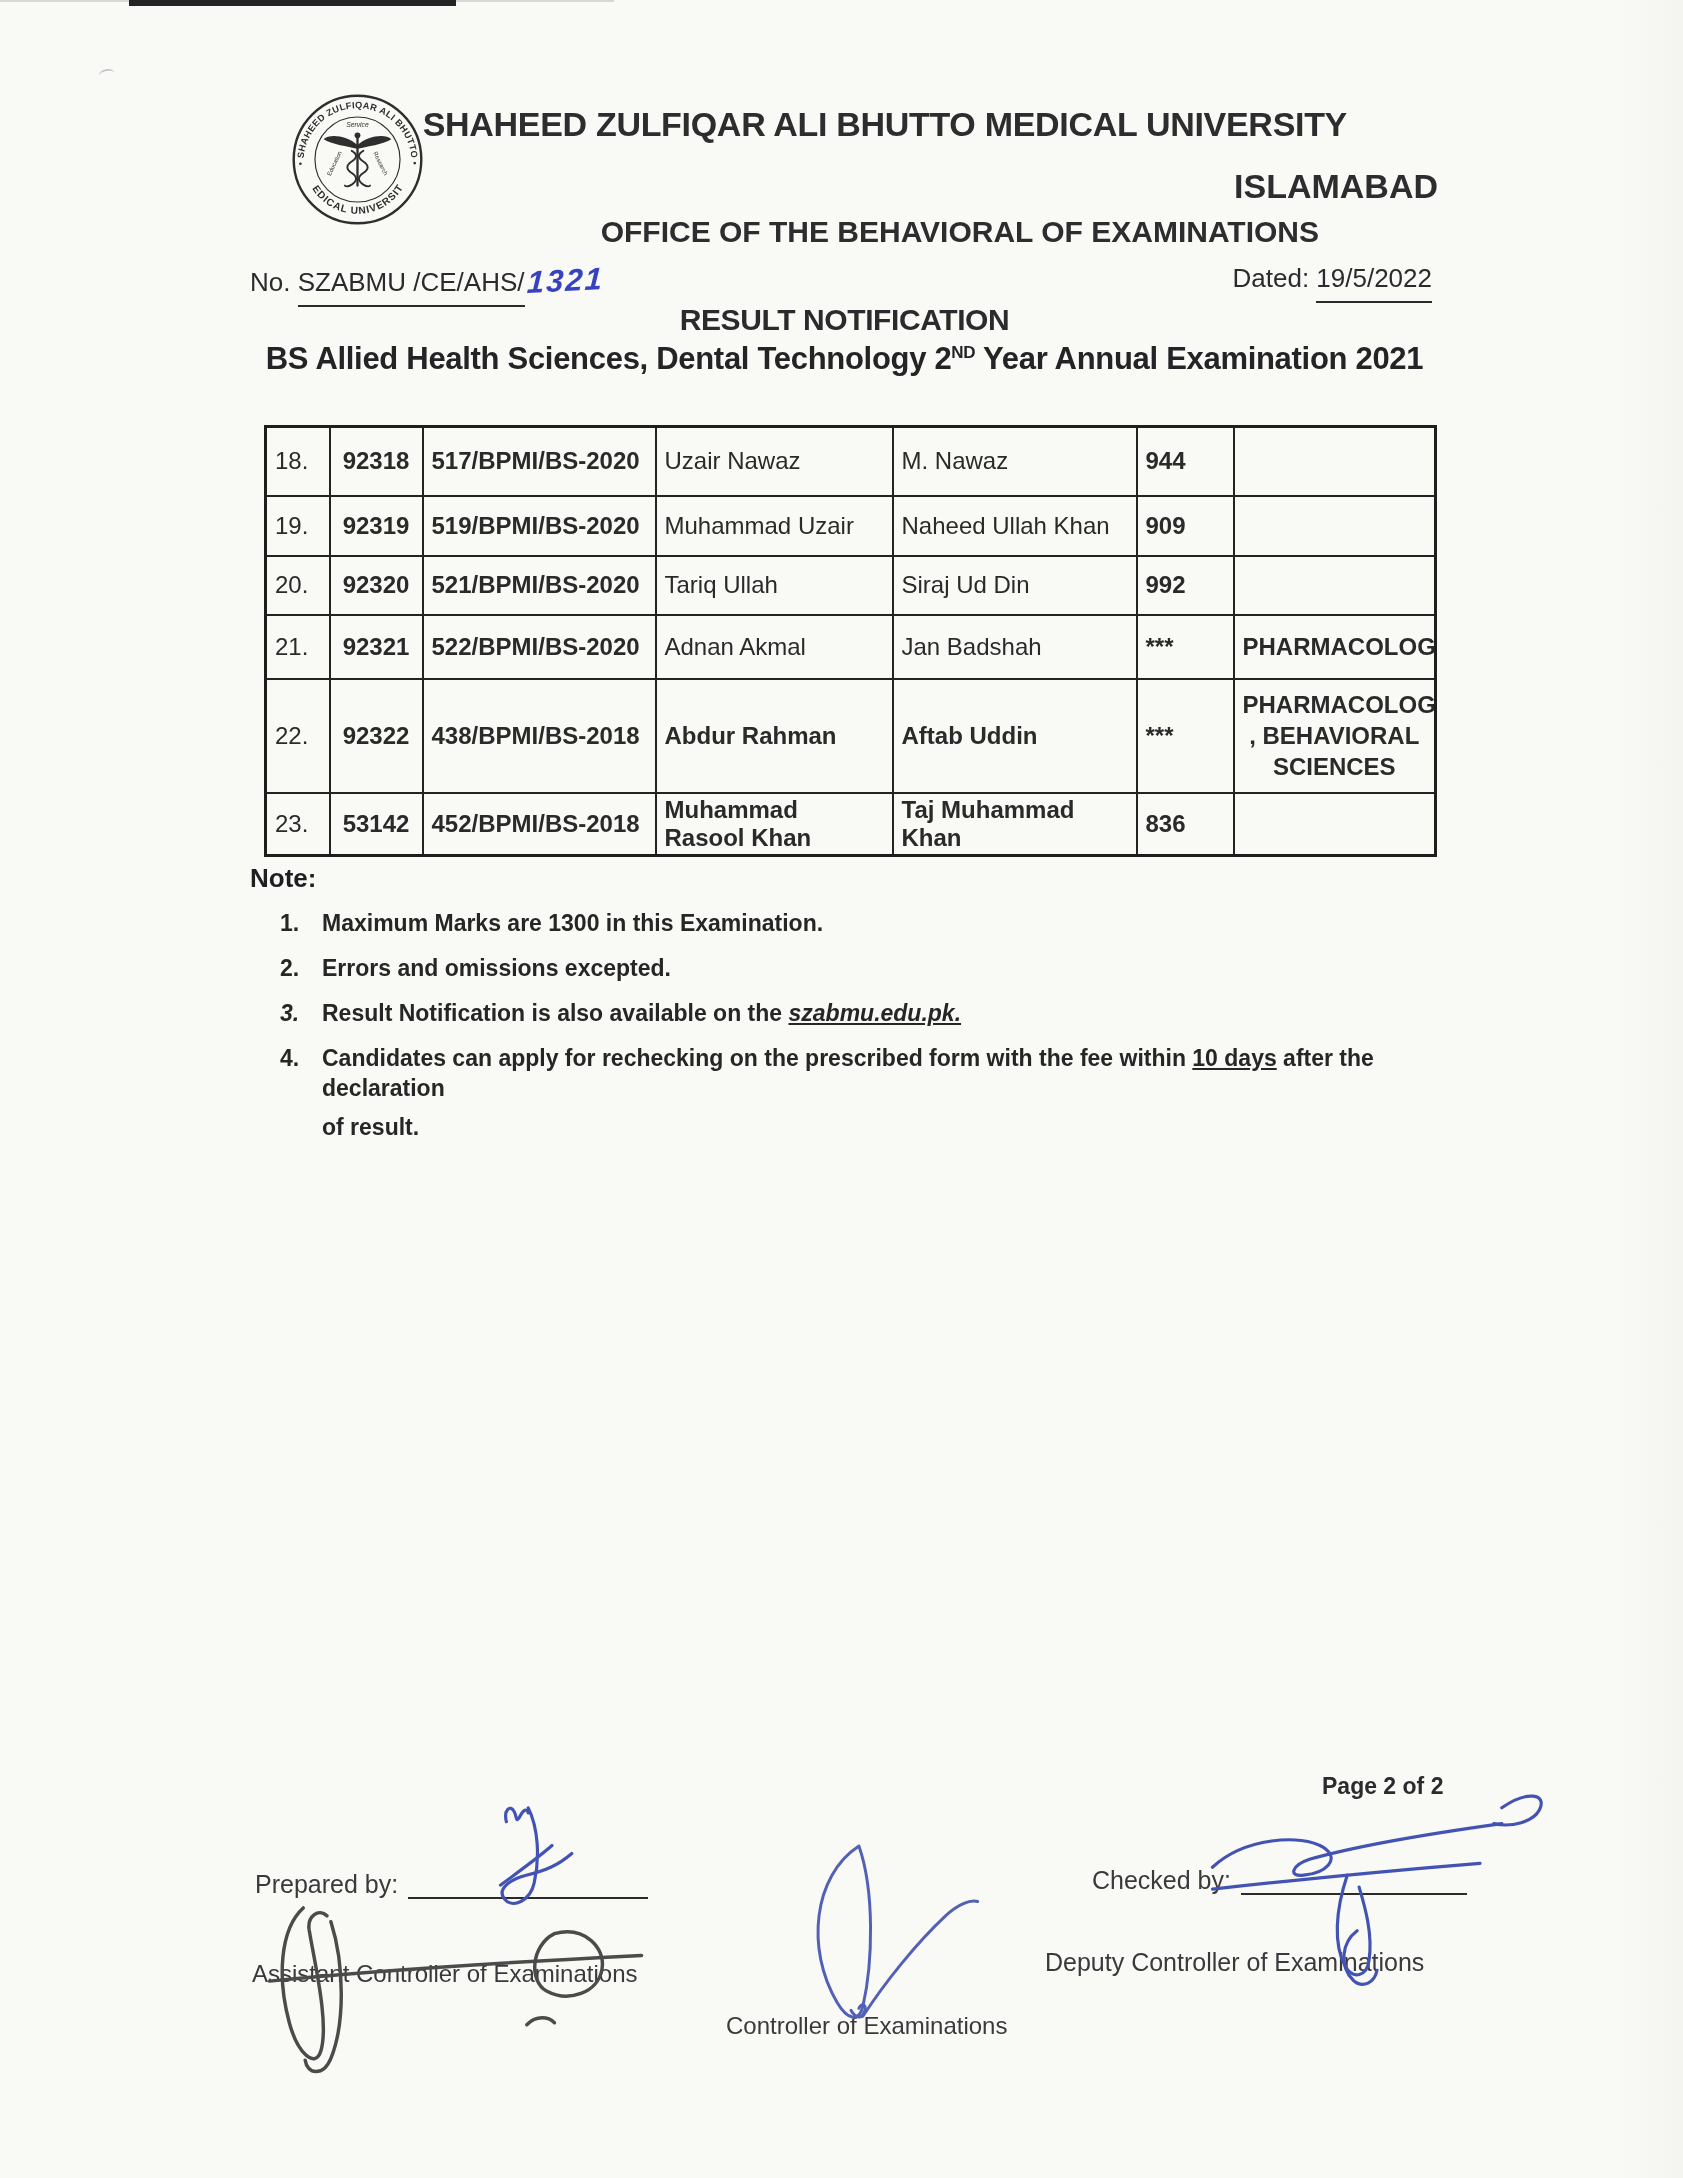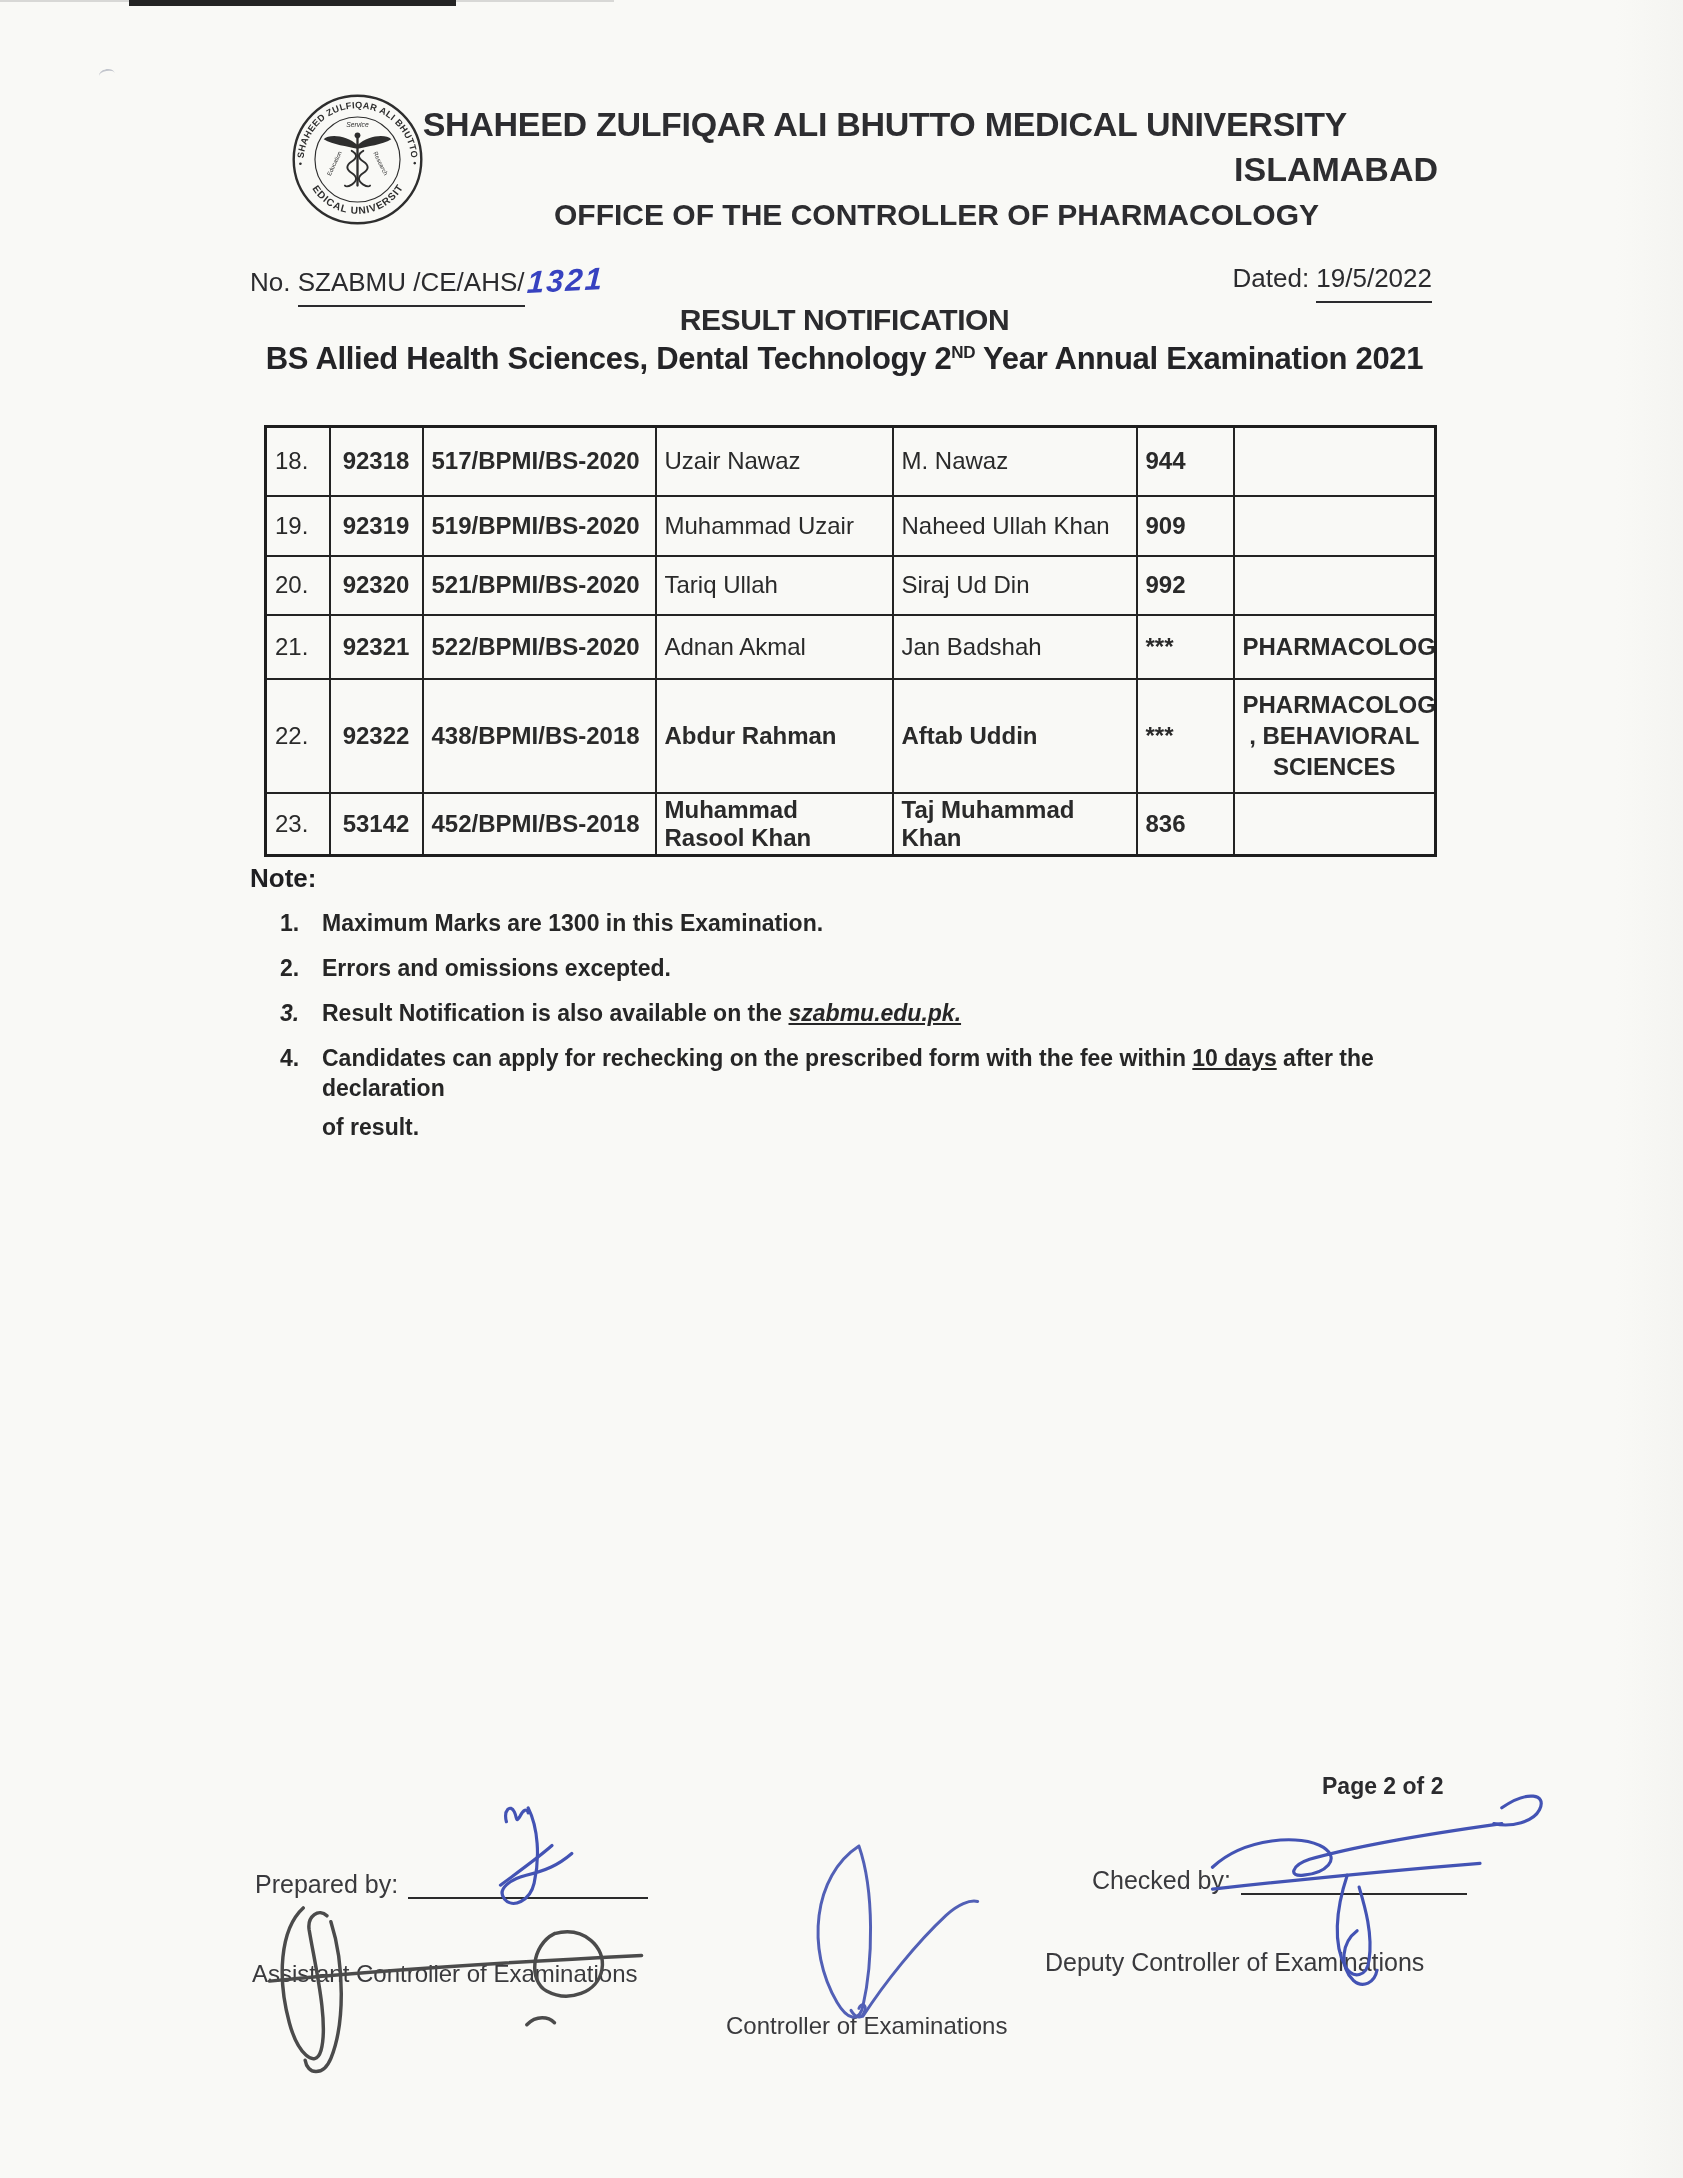--- a/index.html
+++ b/index.html
@@ -10,21 +10,21 @@
   }
   
   .scan-bar{position:absolute; left:129px; top:0; width:327px; height:6px; background:#242424;}
   .scan-edge{position:absolute; left:0; top:0; width:614px; height:2px; background:#d8d8d6;}
   .scan-squiggle{position:absolute; left:99px; top:69px; width:16px; height:9px;
     border-top:2.5px solid #c2c5cc; border-radius:50%; transform:rotate(-10deg);}
   
   .logo{position:absolute; left:285px; top:87px; width:145px; height:145px;}
   .header-text{position:absolute; left:416px; top:103px; width:931px; text-align:right; color:#2d2d30;}
   .h-line1{font-size:34px; font-weight:bold; letter-spacing:-0.3px; line-height:42px;}
-  .h-line2{font-size:34px; font-weight:bold; line-height:42px; margin-top:3px; transform:translateX(91px);}
+  .h-line2{font-size:34px; font-weight:bold; line-height:42px; margin-top:20px; transform:translateX(91px);}
   .h-line3{font-size:30px; font-weight:bold; line-height:34px; margin-top:8px; transform:translateX(-28px);}
   
   .ref-row{position:absolute; left:250px; top:263px; width:1182px; display:flex; justify-content:space-between; font-size:26px; color:#2b2b2e;}
   .u-thick{border-bottom:2.5px solid #2b2b2e; padding-bottom:8px;}
   .hand-number{font-size:31px; font-style:italic; color:#3742c0; letter-spacing:2px;
     display:inline-block; transform:rotate(-3deg) skewX(-6deg); margin-left:2px; font-weight:bold;}
   
   .doc-title{position:absolute; left:0; top:303px; width:1689px; text-align:center;
     font-size:30px; font-weight:bold; letter-spacing:-0.4px; color:#2b2b2e;}
   .doc-subtitle{position:absolute; left:0; top:341px; width:1689px; text-align:center;
@@ -104,21 +104,21 @@
       <path d="M81,66 q-9,5 0,11 q9,6 0,12 q-9,6 0,12 q5,3 7,1" fill="none" stroke="#2e2e2e" stroke-width="2" stroke-linecap="round"></path>
     </g>
     <text x="75" y="41" font-size="7" font-style="italic" text-anchor="middle" fill="#2e2e2e">Service</text>
     <text x="53" y="80" font-size="6.2" text-anchor="middle" fill="#2e2e2e" transform="rotate(-64 53 80)">Education</text>
     <text x="97" y="80" font-size="6.2" text-anchor="middle" fill="#2e2e2e" transform="rotate(64 97 80)">Research</text>
   </svg>
 
   <div class="header-text">
     <div class="h-line1">SHAHEED ZULFIQAR ALI BHUTTO MEDICAL UNIVERSITY</div>
     <div class="h-line2">ISLAMABAD</div>
-    <div class="h-line3">OFFICE OF THE CONTROLLER OF PHARMACOLOGY</div>
+    <div class="h-line3">OFFICE OF THE BEHAVIORAL OF EXAMINATIONS</div>
   </div>
 
   <div class="ref-row">
     <div>
       <span>No. </span><span class="u-thick">SZABMU /CE/AHS/</span><span class="hand-number">1321</span>
     </div>
     <div>
       <span>Dated: </span><span class="u-thick">19/5/2022</span>
     </div>
   </div>

